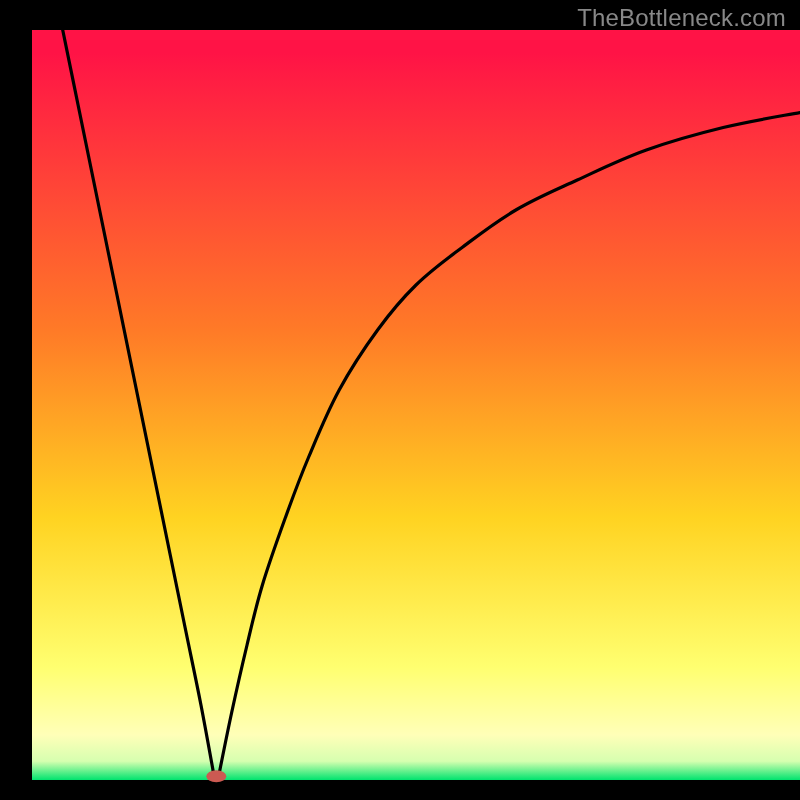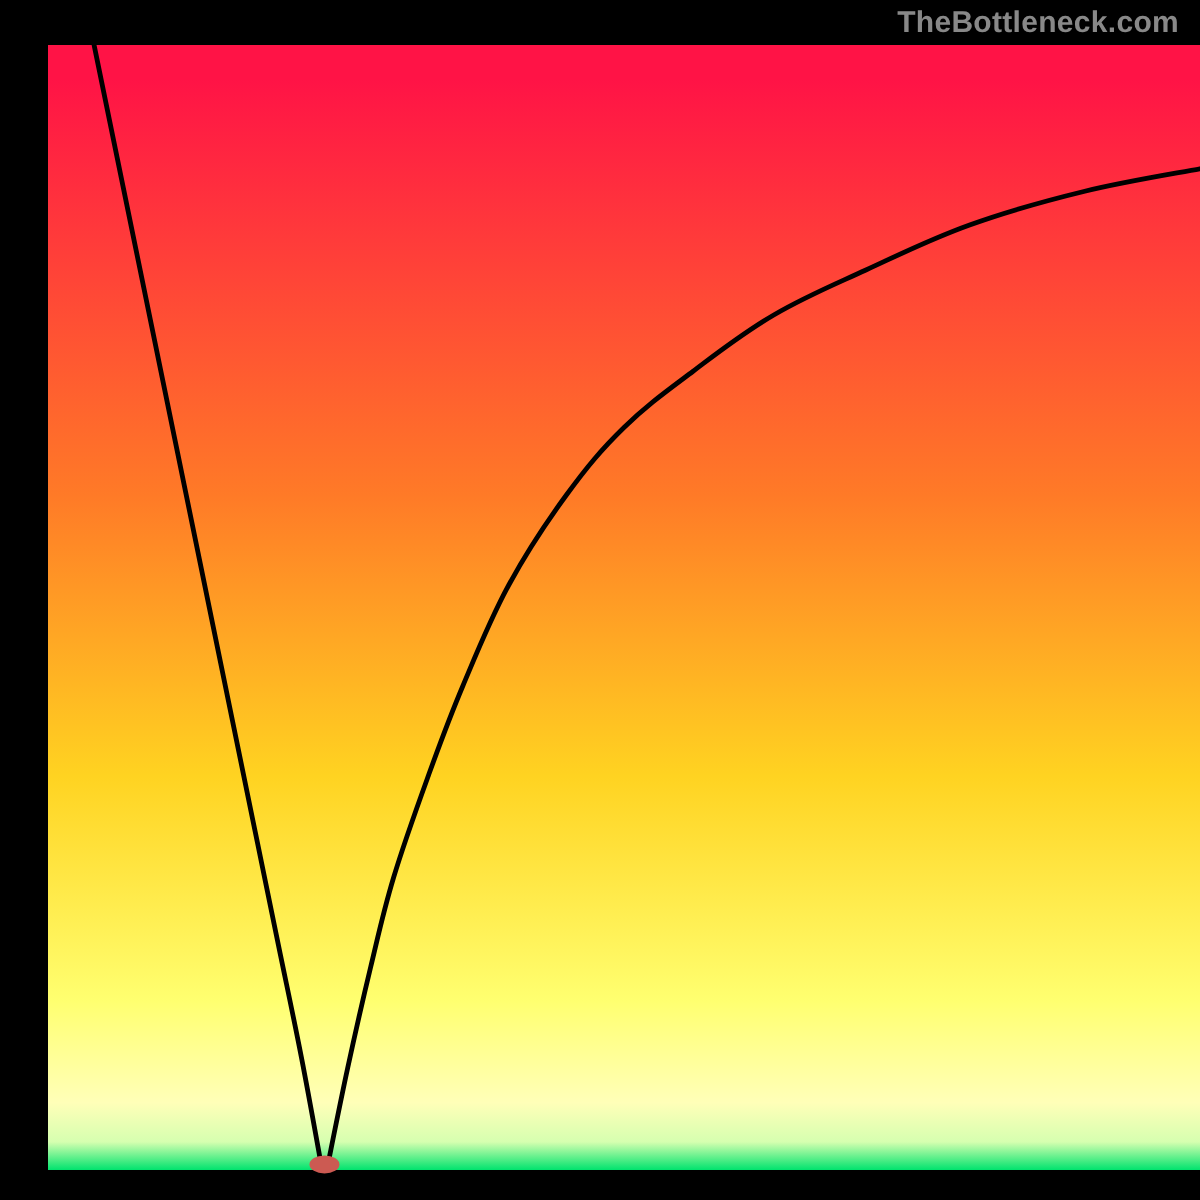--- a/index.html
+++ b/index.html
@@ -17,22 +17,22 @@
     left: 0;
     width: 800px;
     height: 800px;
     background: #000;
   }
   .watermark {
     position: absolute;
     top: 4px;
     right: 14px;
     color: #888;
-    font-size: 20px;
-    font-weight: 700;
+    font-size: 24px;
+    font-weight: 400;
     letter-spacing: 0.2px;
     user-select: none;
     text-align: right;
   }
   svg {
     position: absolute;
     top: 0;
     left: 0;
   }
 </style>

